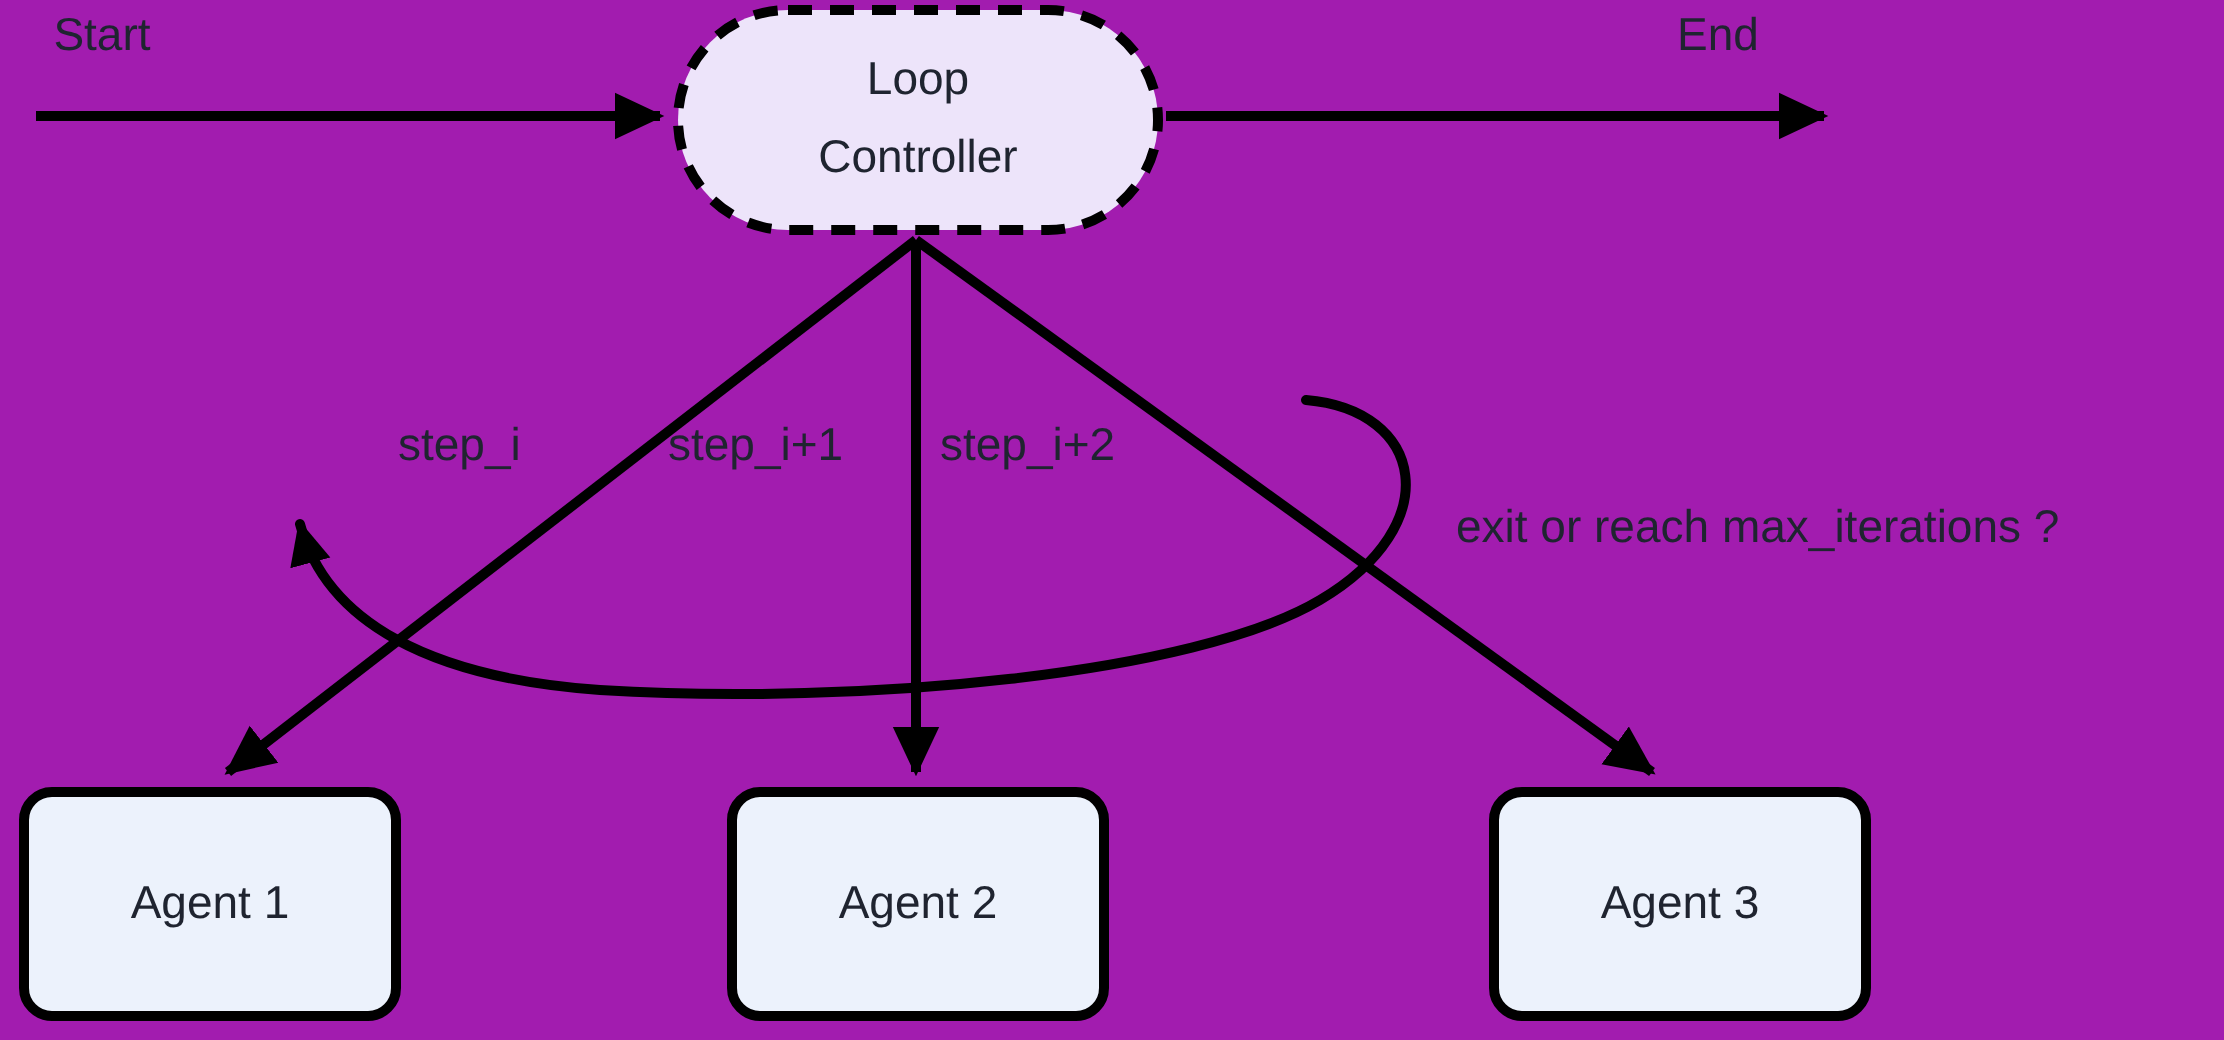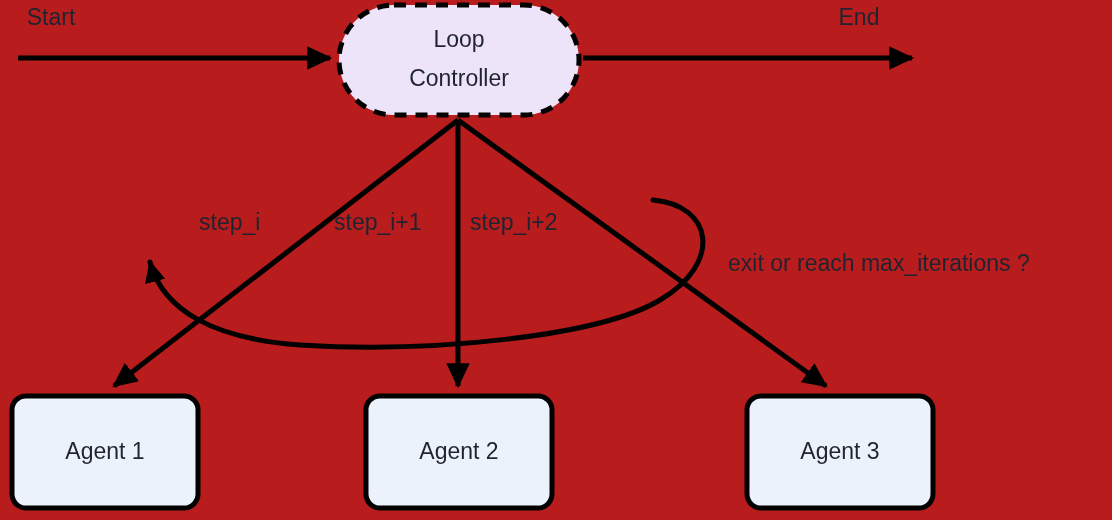--- a/index.html
+++ b/index.html
@@ -10,21 +10,21 @@
   body {
     width: 1112px;
     height: 520px;
     font-family: "Liberation Sans", sans-serif;
     overflow: hidden;
   }
   #diagram-root {
     position: relative;
     width: 1112px;
     height: 520px;
-    background: #b91c1c;
+    background: #a21caf;
   }
   #diagram-svg {
     position: absolute;
     top: 0;
     left: 0;
     width: 1112px;
     height: 520px;
     display: block;
   }
   .node-label {

